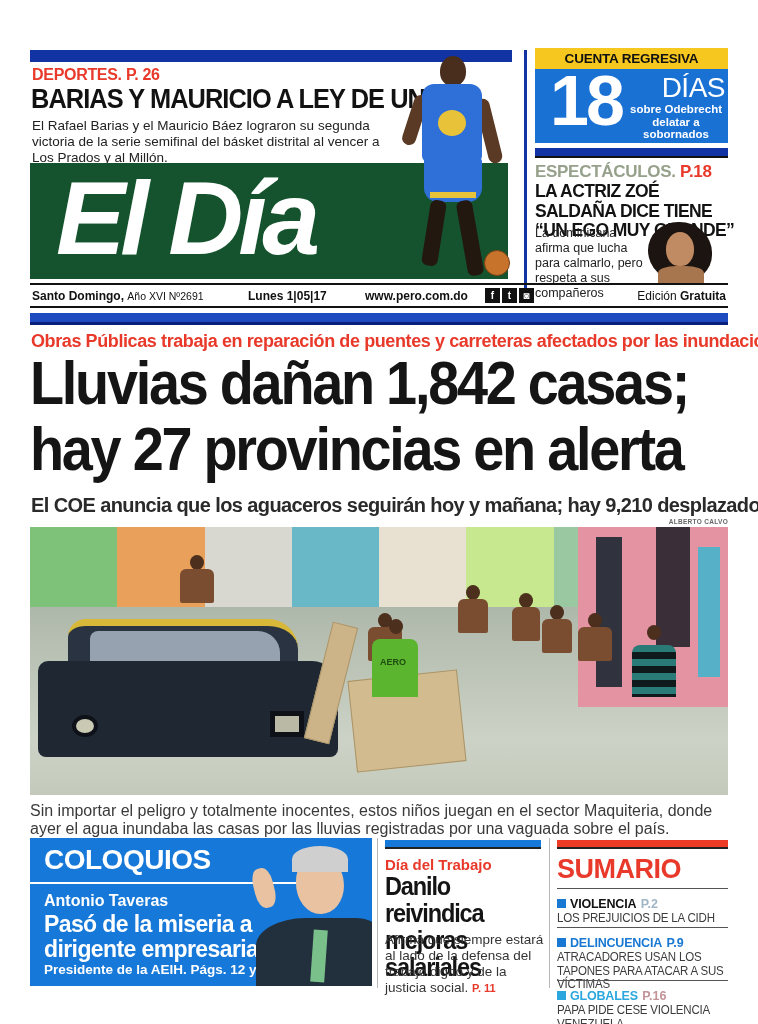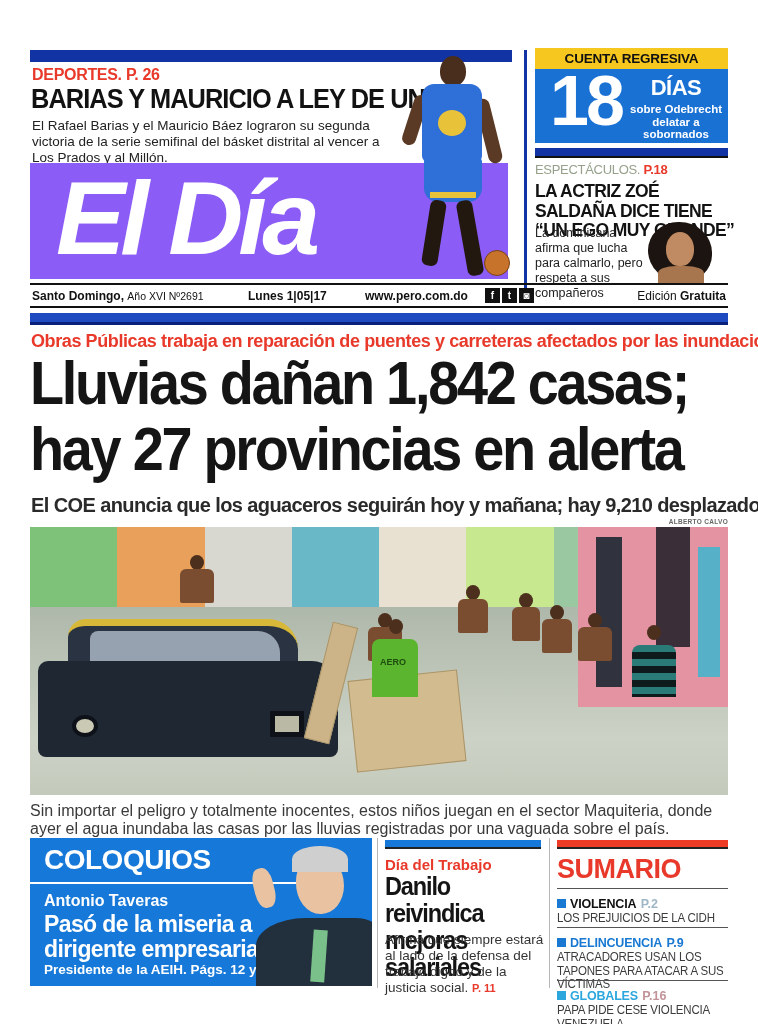--- a/index.html
+++ b/index.html
@@ -25,33 +25,33 @@
   .player .jersey { position:absolute; left:30px; top:30px; width:60px; height:78px; background:#2f6fd8; border-radius:12px 12px 6px 6px; }
   .player .jersey:after { content:""; position:absolute; left:16px; top:26px; width:28px; height:26px; background:#e8c33a; border-radius:50%; }
   .player .arm-l { position:absolute; left:16px; top:40px; width:14px; height:52px; background:#5a3a24; border-radius:8px; transform:rotate(18deg); }
   .player .arm-r { position:absolute; left:90px; top:44px; width:14px; height:66px; background:#5a3a24; border-radius:8px; transform:rotate(-14deg); }
   .player .shorts { position:absolute; left:32px; top:104px; width:58px; height:44px; background:#2f6fd8; border-radius:4px 4px 14px 14px; }
   .player .shorts:after { content:""; position:absolute; left:6px; bottom:4px; width:46px; height:6px; background:#e8c33a; }
   .player .leg-l { position:absolute; left:34px; top:146px; width:16px; height:66px; background:#23180f; border-radius:6px; transform:rotate(9deg); }
   .player .leg-r { position:absolute; left:70px; top:146px; width:16px; height:76px; background:#23180f; border-radius:6px; transform:rotate(-10deg); }
   .player .ball { position:absolute; left:92px; top:196px; width:26px; height:26px; background:#c8732c; border-radius:50%; border:1px solid #7a4316; }
 
-  .logo-box { left:30px; top:163px; width:478px; height:116px; background:#8b5cf6; z-index:2; }
+  .logo-box { left:30px; top:163px; width:478px; height:116px; background:#14532d; z-index:2; }
   .logo-text { position:absolute; left:26px; top:-4px; font-size:104px; font-weight:bold; font-style:italic; color:#ffffff; letter-spacing:-5px; font-family:"Liberation Sans", sans-serif; }
 
   
   .rc { left:535px; width:193px; }
   .yellow-bar { top:48px; height:21px; background:#f6c71f; text-align:center; font-size:13.5px; font-weight:bold; color:#111; line-height:21px; letter-spacing:-0.2px; }
   .count-box { top:69px; height:74px; background:#1a71d4; color:#fff; }
   .count-num { position:absolute; left:15px; top:-8px; font-size:70px; font-weight:bold; letter-spacing:-3px; }
   .count-right { position:absolute; left:92px; top:4px; width:98px; text-align:center; }
-  .count-unit { font-size:22px; font-weight:bold; letter-spacing:-0.5px; line-height:30px; }
+  .count-unit { font-size:28px; font-weight:normal; letter-spacing:-0.5px; line-height:30px;text-align:right; }
   .count-cap { font-size:11.5px; font-weight:bold; line-height:12.5px; }
   .navy-bar { top:148px; height:10px; background:#1233a4; border-bottom:2px solid #111; }
-  .esp-kicker { top:162px; font-size:13px; font-weight:normal; color:#96a18b; letter-spacing:-0.3px; }
+  .esp-kicker { top:162px; font-size:17px; font-weight:bold; color:#96a18b; letter-spacing:-0.3px; }
   .esp-kicker b { color:#e8392a; }
   .esp-head { top:182px; width:200px; font-size:17.5px; font-weight:bold; color:#121212; line-height:19.5px; letter-spacing:-0.6px; }
   .esp-body { top:226px; width:112px; font-size:12.5px; line-height:15px; color:#222; }
   .zoe { left:640px; top:222px; width:80px; height:62px; }
   .zoe .hair { position:absolute; left:8px; top:0; width:64px; height:60px; background:#1c1410; border-radius:48% 52% 46% 54%; }
   .zoe .face { position:absolute; left:26px; top:10px; width:28px; height:34px; background:#c08a62; border-radius:50% 50% 46% 46%; }
   .zoe .shoulder { position:absolute; left:18px; top:44px; width:46px; height:18px; background:#a8764e; border-radius:40% 40% 0 0; }
 
   
   .rule { left:30px; width:698px; background:#111; }

